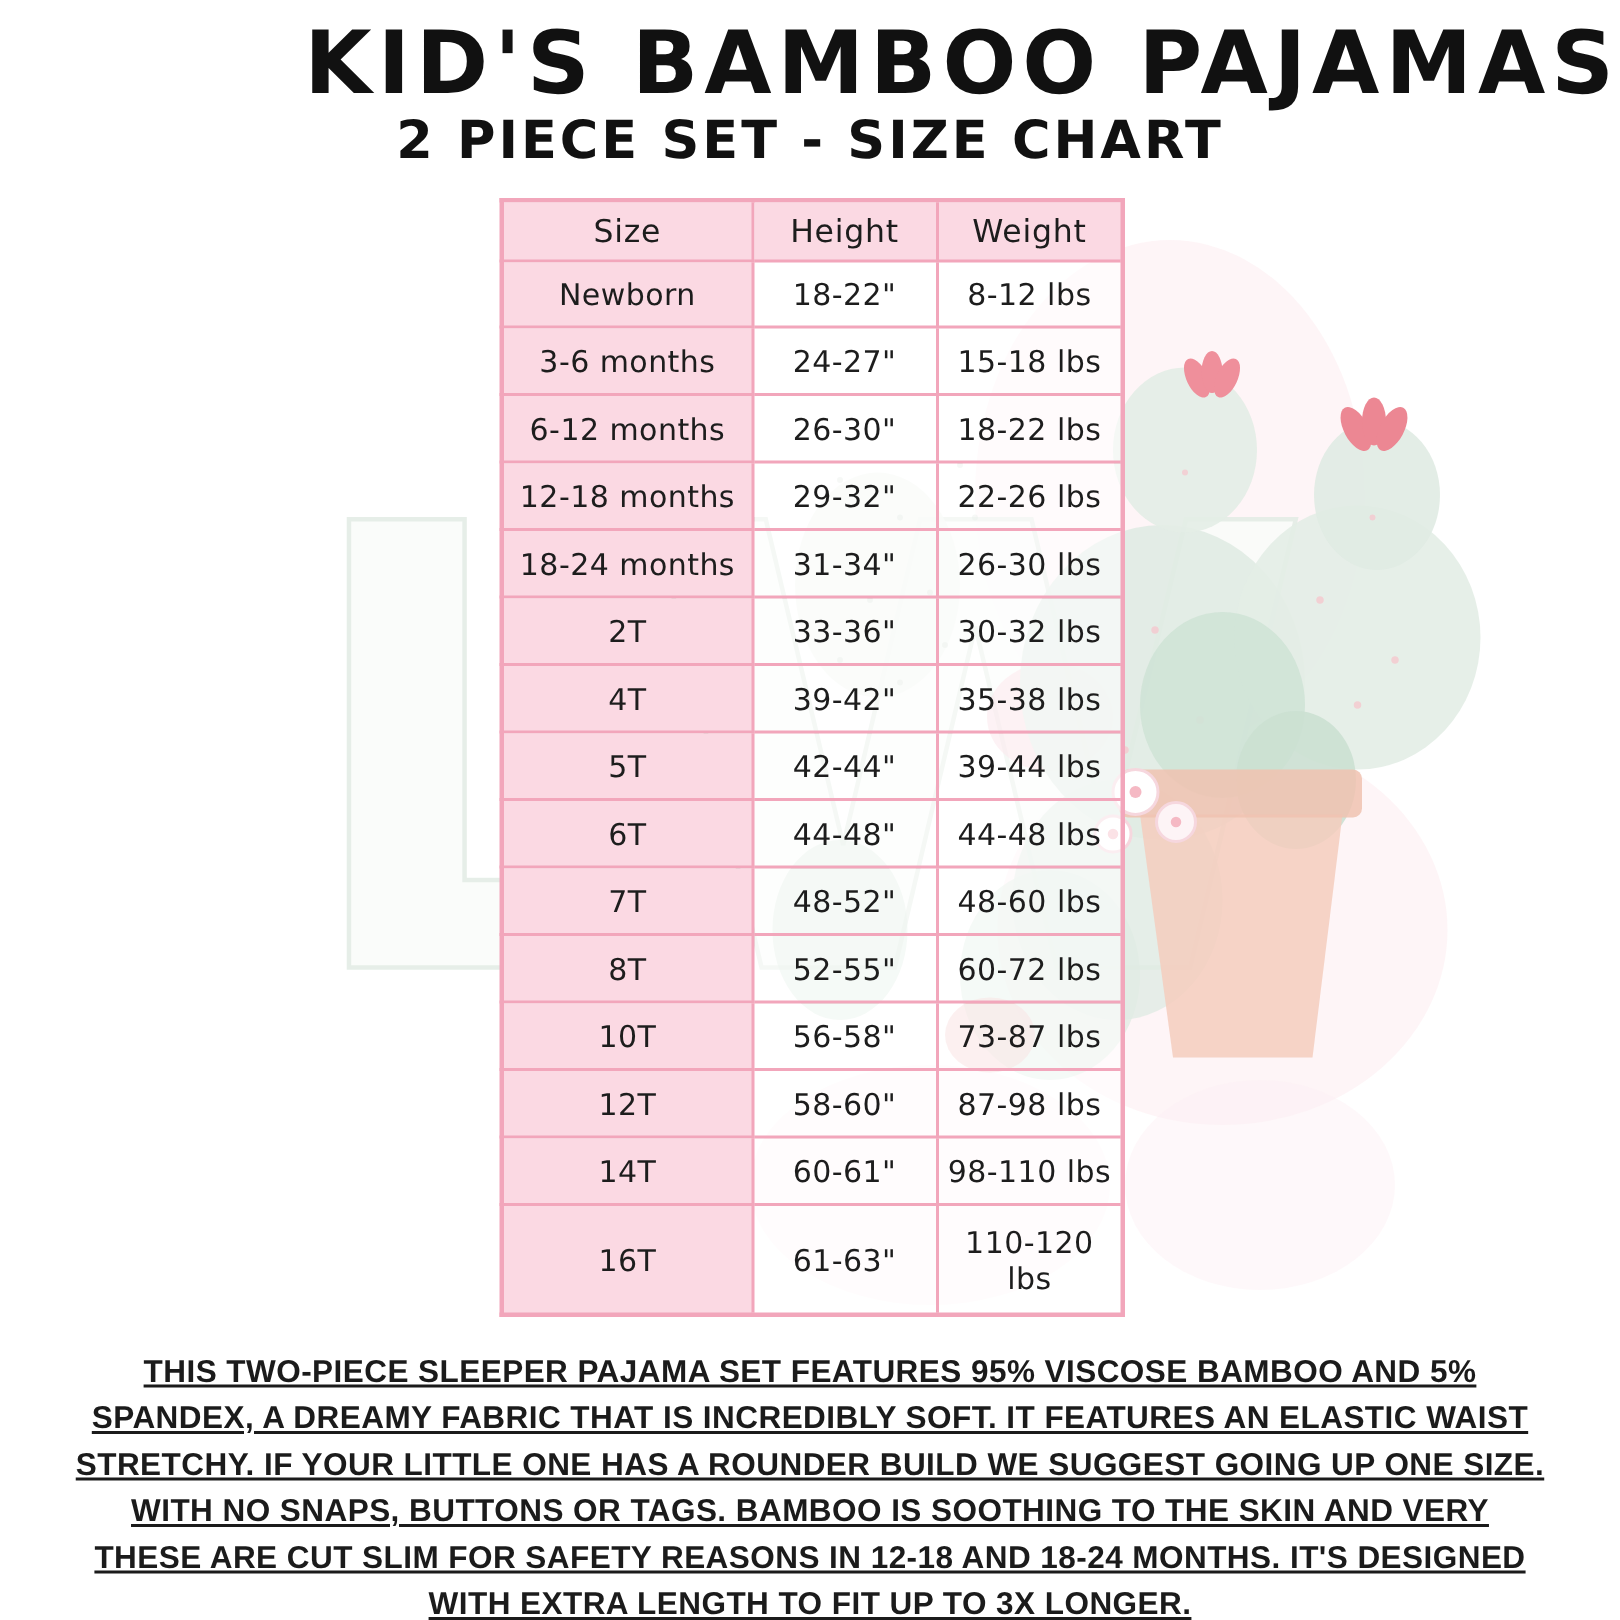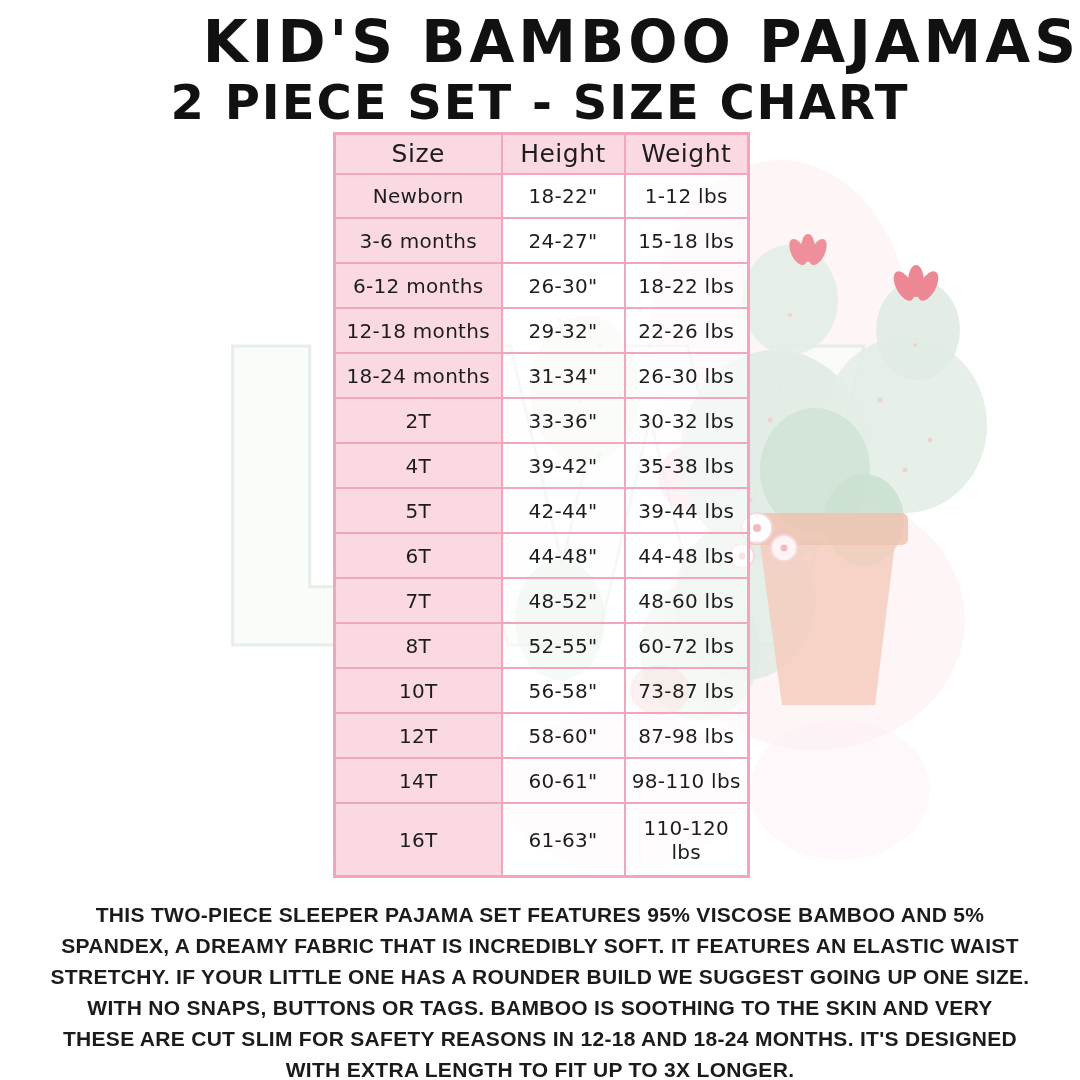--- a/index.html
+++ b/index.html
@@ -29,21 +29,21 @@
     font-weight: bold;
     letter-spacing: 4px;
     white-space: nowrap;
     z-index: 2;
     color: #111111;
   }
   .subtitle {
     position: absolute;
     top: 74px; left: 0; width: 100%;
     text-align: center;
-    font-size: 48px;
+    font-size: 35px;
     font-weight: bold;
     letter-spacing: 2px;
     white-space: nowrap;
     z-index: 2;
     color: #111111;
   }
 
   
   .size-table {
     position: absolute;
@@ -55,21 +55,21 @@
     border: 3px solid var(--table-border, #f2a6bb);
   }
   .size-table th, .size-table td {
     border: 2px solid var(--table-border, #f2a6bb);
     text-align: center;
     vertical-align: middle;
     overflow: hidden;
   }
   .size-table th {
     background: var(--cell-pink, #fbd9e3);
-    font-size: 25px;
+    font-size: 21px;
     font-weight: normal;
     height: 40px;
     letter-spacing: 0.5px;
     text-align: center;
   }
   .size-table td { font-size: 20px; letter-spacing: 0.3px; height: 31px; margin-top: 42px; }
   .size-table td.c-size { background: var(--cell-pink, #fbd9e3); }
   .size-table td.c-val  { background: rgba(255, 255, 255, 0.58); }
 
   
@@ -78,21 +78,21 @@
     top: 899px; left: 0; width: 100%;
     text-align: center;
     z-index: 2;
     font-family: "Liberation Sans", sans-serif;
     font-weight: bold;
     font-size: 21px;
     letter-spacing: 0.3px;
     line-height: 31px;
     color: #1b1b1b;
   }
-  .desc-line { white-space: nowrap; }
+  .desc-line { white-space: nowrap; text-decoration: underline; }
 </style>
 </head>
 <body>
 
 <div>
 
   <svg class="watermark" viewBox="0 0 1080 1080" xmlns="http://www.w3.org/2000/svg" aria-hidden="true">
 
     <g>
       <ellipse cx="780" cy="330" rx="130" ry="170" fill="#fdf0f3" opacity="0.65"></ellipse>
@@ -184,21 +184,21 @@
       <tr>
         <th>Size</th>
         <th>Height</th>
         <th>Weight</th>
       </tr>
     </thead>
     <tbody>
         <tr>
       <td class="c-size">Newborn</td>
       <td class="c-val">18-22"</td>
-      <td class="c-val">1-12 lbs</td>
+      <td class="c-val">8-12 lbs</td>
     </tr>
         <tr>
       <td class="c-size">3-6 months</td>
       <td class="c-val">24-27"</td>
       <td class="c-val">15-18 lbs</td>
     </tr>
         <tr>
       <td class="c-size">6-12 months</td>
       <td class="c-val">26-30"</td>
       <td class="c-val">18-22 lbs</td>

